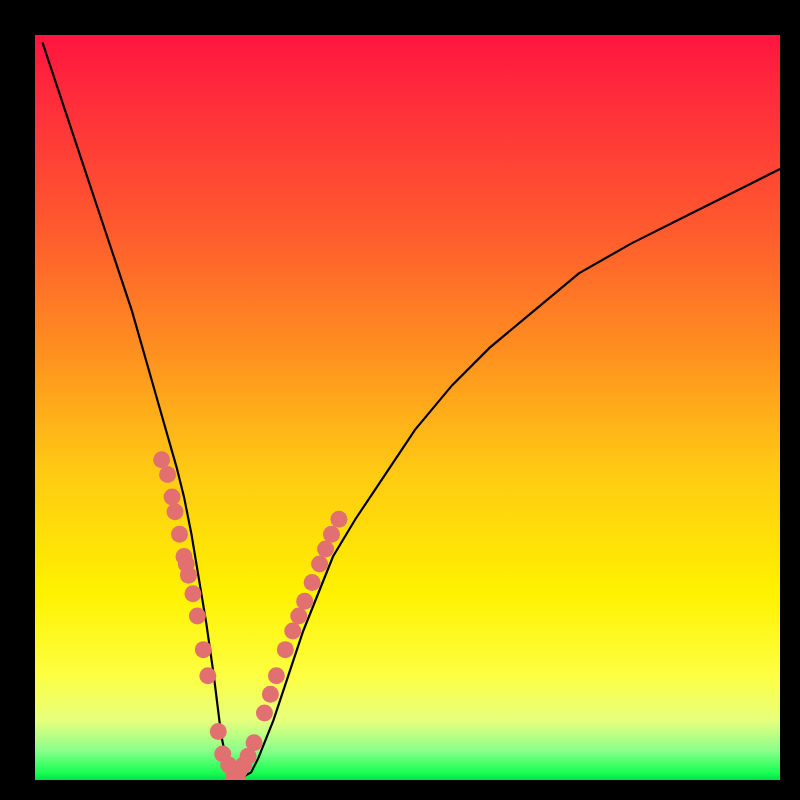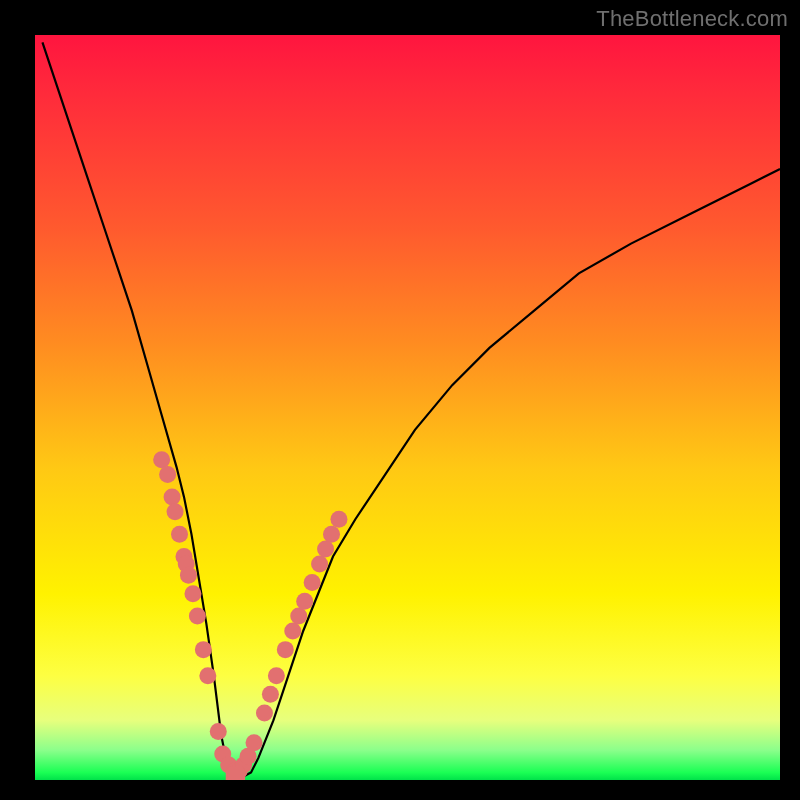--- a/index.html
+++ b/index.html
@@ -53,21 +53,20 @@
     left: 0;
     top: 0;
     width: 745px;
     height: 745px;
   }
 </style>
 </head>
 <body>
 
 <div class="frame">
-  <div class="watermark">TheBottleneck.com</div>
 
   <div class="plot">
     <svg class="overlay" viewBox="0 0 745 745" preserveAspectRatio="none">
       <path id="curve-path" fill="none" stroke="#000000" stroke-width="2.2" d="M 7.45 7.4500000000000455 L 22.349999999999998 52.14999999999998 L 37.25 96.85000000000002 L 52.150000000000006 141.54999999999995 L 67.05 186.25 L 81.95 230.95000000000005 L 96.85000000000001 275.65 L 111.75 327.79999999999995 L 126.65 379.95 L 141.55 432.1 L 149 461.9 L 156.45 499.15 L 163.9 543.85 L 171.35 588.55 L 178.79999999999998 640.7 L 186.25 700.3 L 193.70000000000002 737.55 L 201.15 741.275 L 208.60000000000002 741.275 L 216.04999999999998 737.55 L 223.5 722.65 L 238.4 685.4 L 253.3 640.7 L 268.2 596 L 283.1 558.75 L 298 521.5 L 320.35 484.25 L 350.15 439.55 L 379.95 394.85 L 417.20000000000005 350.15 L 454.45 312.90000000000003 L 499.15000000000003 275.65 L 543.85 238.39999999999998 L 596 208.60000000000002 L 655.6 178.79999999999995 L 715.1999999999999 149 L 745 134.10000000000002"></path>
       <g id="left-dots">
           <circle cx="126.65" cy="424.65" r="8.5" fill="#e27070"></circle>
           <circle cx="132.61" cy="439.55" r="8.5" fill="#e27070"></circle>
           <circle cx="137.07999999999998" cy="461.9" r="8.5" fill="#e27070"></circle>
           <circle cx="140.06" cy="476.8" r="8.5" fill="#e27070"></circle>
           <circle cx="144.52999999999997" cy="499.15" r="8.5" fill="#e27070"></circle>

